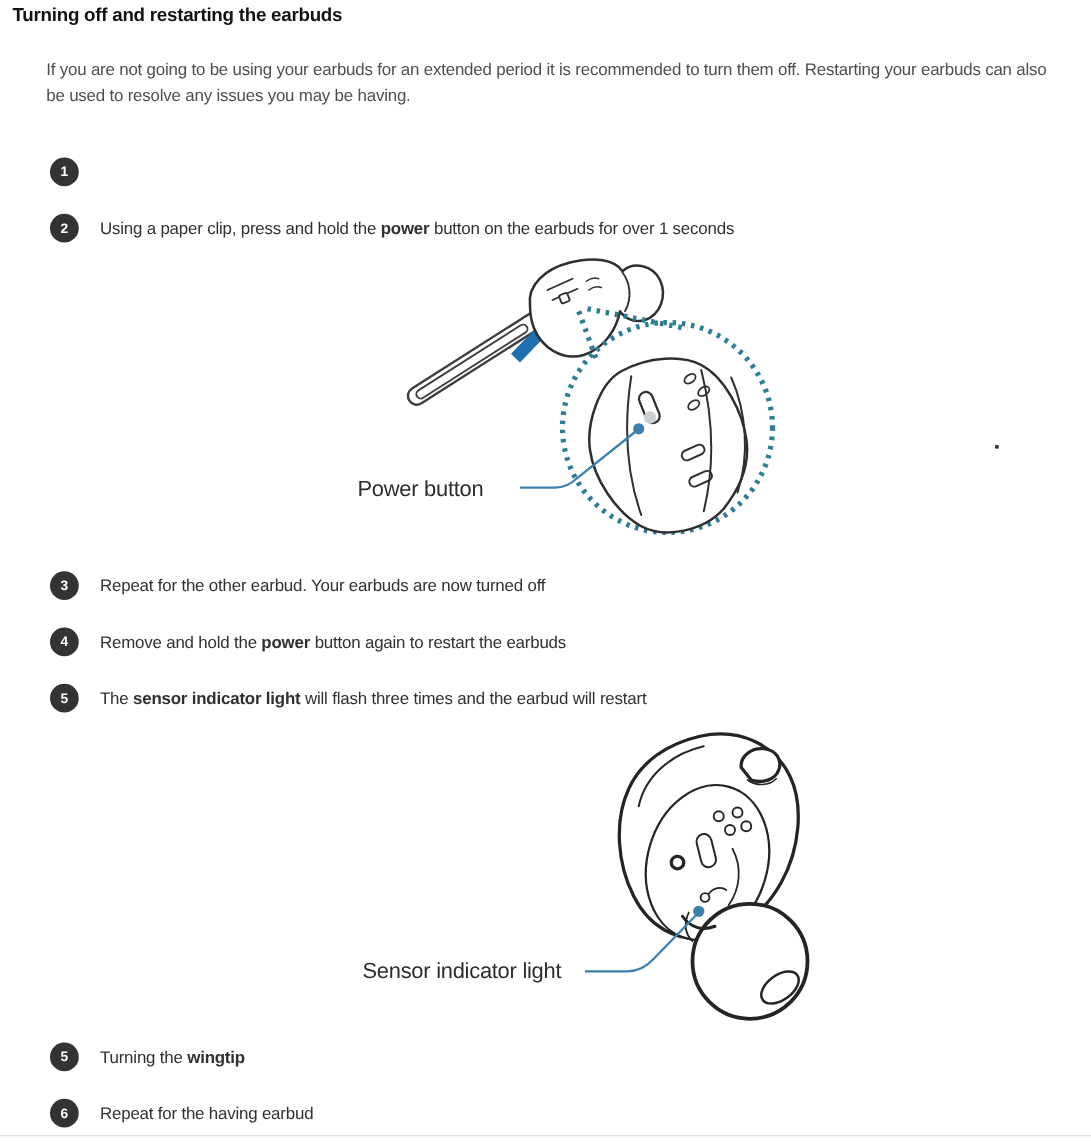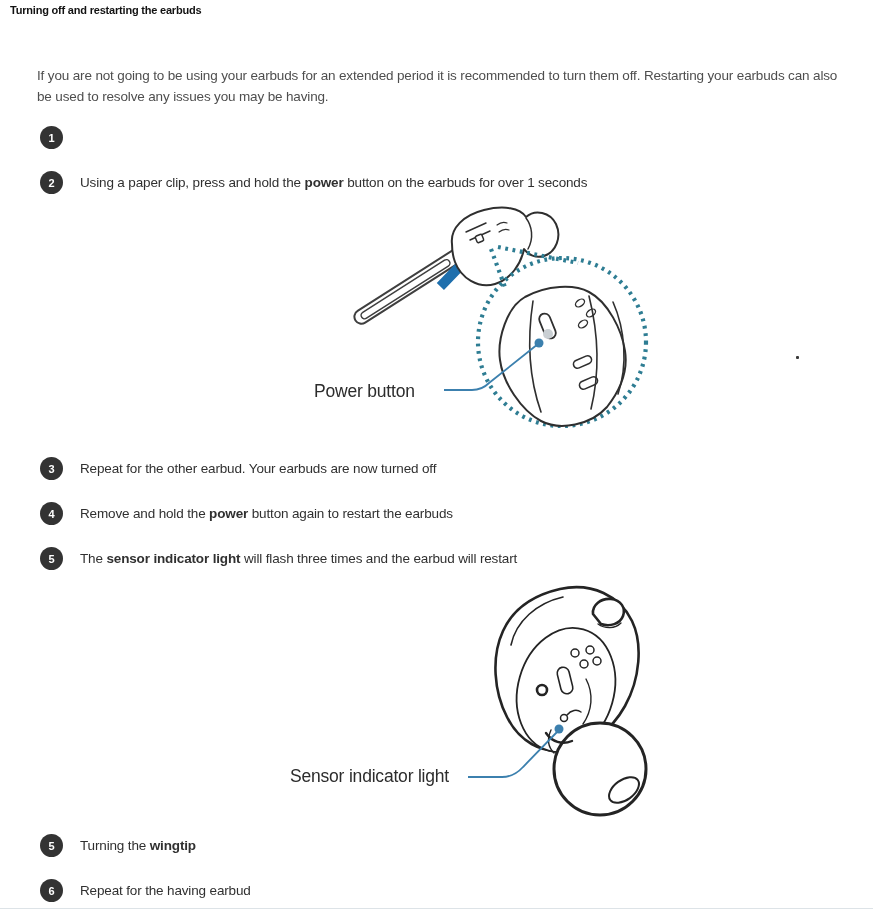--- a/index.html
+++ b/index.html
@@ -15,28 +15,28 @@
   }
   .bottom-rule {
     position: absolute;
     left: 0; right: 0; top: 908px;
     height: 1px;
     background: #dde3e7;
   }
   .title {
     position: absolute;
     left: 10px; top: 4px;
-    font-size: 11px;
+    font-size: 15px;
     font-weight: bold;
     color: #121212;
     letter-spacing: -0.2px;
   }
   .intro {
     position: absolute;
-    left: 37px; top: 65px;
+    left: 37px; top: 45px;
     width: 812px;
     font-size: 13.5px;
     line-height: 21px;
     letter-spacing: -0.15px;
     color: #4e4e4e;
   }
   .step {
     position: absolute;
     left: 40px;
     display: flex;
@@ -104,21 +104,21 @@
 
   <div class="step" style="top:126px">
     <span class="badge">1</span>
   </div>
 
   <div class="step" style="top:171px">
     <span class="badge">2</span>
     <span class="step-text"><span>Using a paper clip, press and hold the </span><b>power</b><span> button on the earbuds for over 1 seconds</span></span>
   </div>
 
-  <div class="fig" style="left:292px; top:202px; width:400px; height:240px">
+  <div class="fig" style="left:264px; top:202px; width:400px; height:240px">
     <svg width="400" height="240" viewBox="0 0 400 240">
 
       <g transform="rotate(-32.5 120 82.5)">
         <rect x="53" y="75.5" width="134" height="14" rx="7" fill="#ffffff" stroke="#3f3f3f" stroke-width="2"></rect>
         <rect x="60" y="79.5" width="104" height="7" rx="3.5" fill="none" stroke="#3f3f3f" stroke-width="1.5"></rect>
       </g>
 
       <g transform="translate(172 60) rotate(-46)">
         <path class="arrow-fill" d="M -34 -5 L 0 -5 L 0 -13 L 26 0 L 0 13 L 0 5 L -34 5 Z"></path>
       </g>

